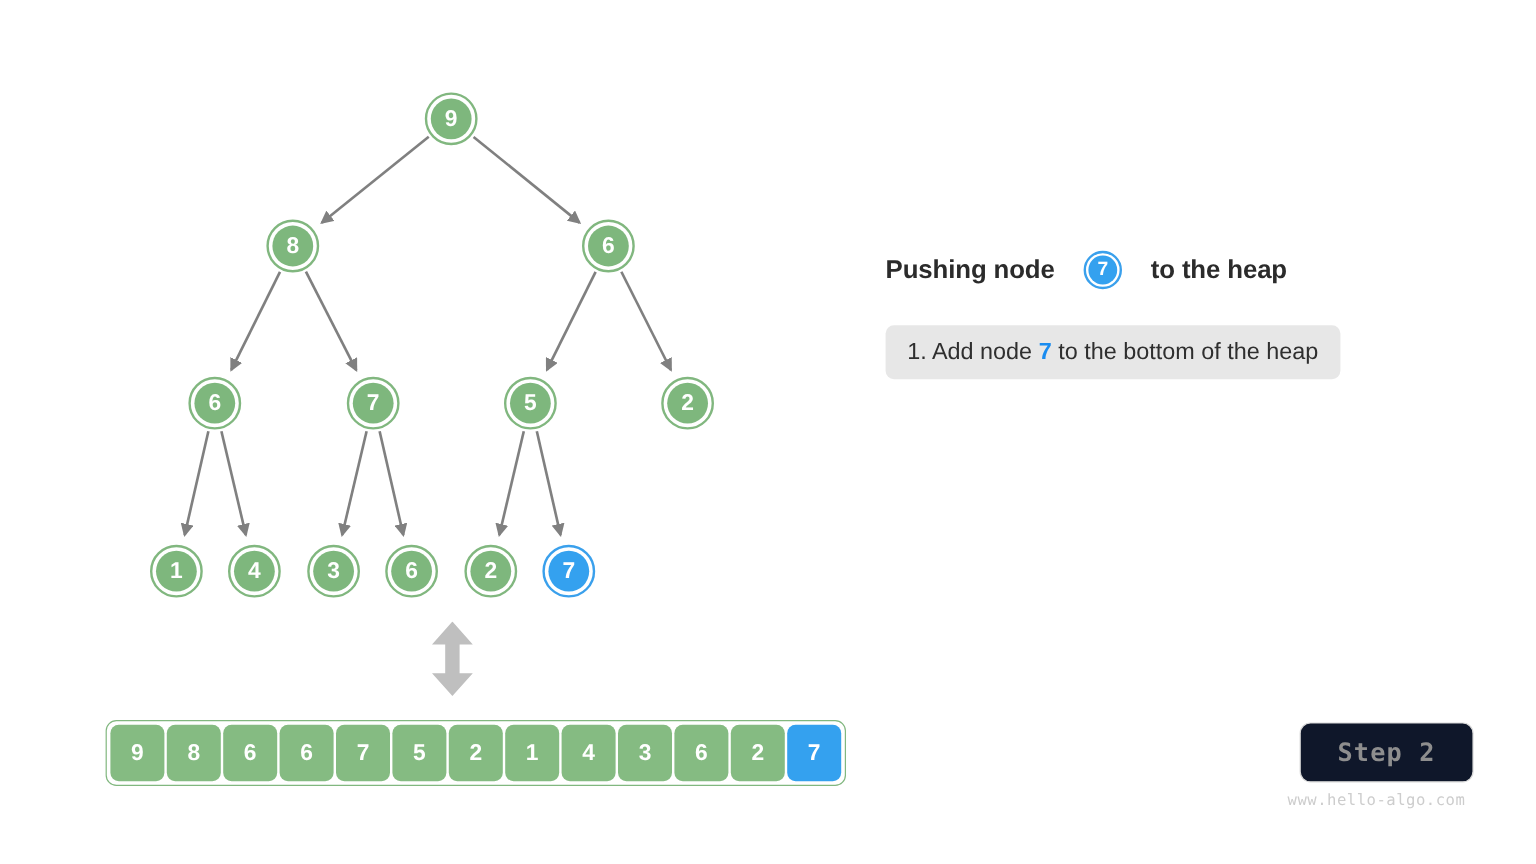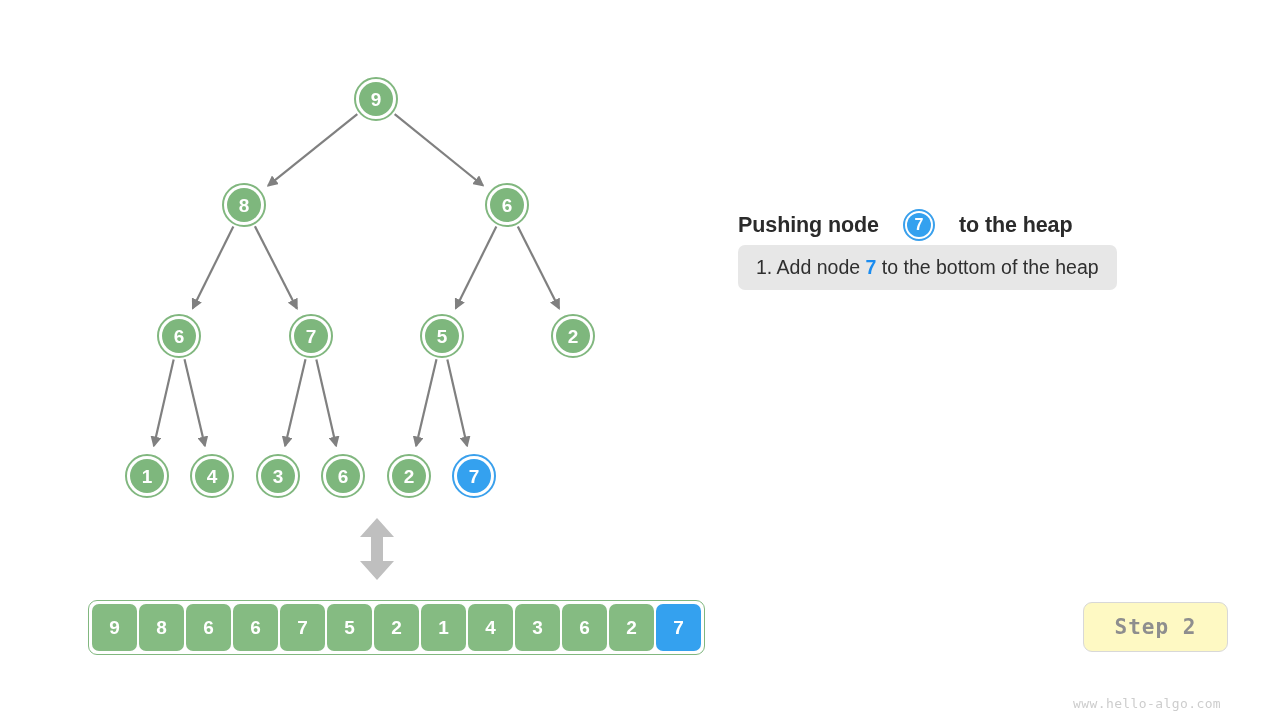--- a/index.html
+++ b/index.html
@@ -145,20 +145,21 @@
   .badge .lbl {
     position: relative;
     z-index: 2;
     font-size: 16px;
     font-weight: 600;
     color: #ffffff;
     line-height: 1;
   }
 
   #steps {
+    margin-top: 26px;
   }
   .step-item {
     background: #e7e7e7;
     border-radius: 7px;
     padding: 10px 18px 11px 18px;
     font-size: 19.5px;
     color: #2f2f2f;
     display: inline-block;
     line-height: 1.25;
   }
@@ -169,35 +170,35 @@
 
   
   #step-badge {
     position: absolute;
     left: 1083px;
     top: 602px;
     width: 145px;
     height: 50px;
     border: 1.4px solid #d8d8d8;
     border-radius: 9px;
-    background: #fef9c3;
+    background: #0f172a;
     display: flex;
     align-items: center;
     justify-content: center;
     font-family: "DejaVu Sans Mono", monospace;
     font-size: 21px;
     font-weight: bold;
     color: #8e8e8e;
     letter-spacing: 1px;
     box-sizing: border-box;
   }
   #watermark {
     position: absolute;
     left: 1073px;
-    top: 696px;
+    top: 660px;
     font-family: "DejaVu Sans Mono", monospace;
     font-size: 13px;
     color: #cdcdcd;
     letter-spacing: 0.4px;
   }
 </style>
 </head>
 <body>
 
 <svg id="tree-canvas" viewBox="0 0 720 600" xmlns="http://www.w3.org/2000/svg">

